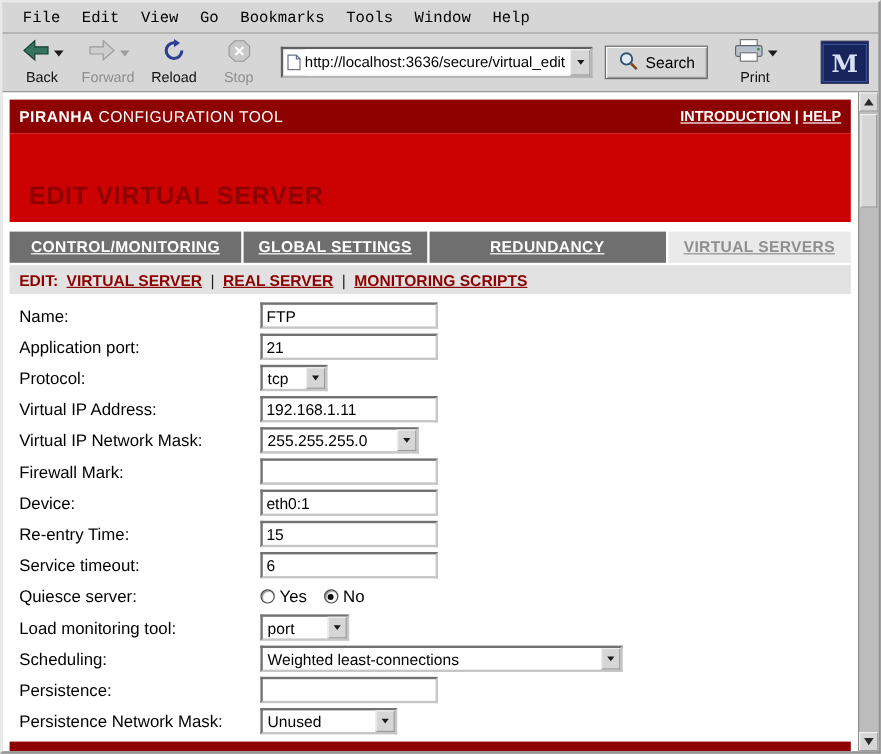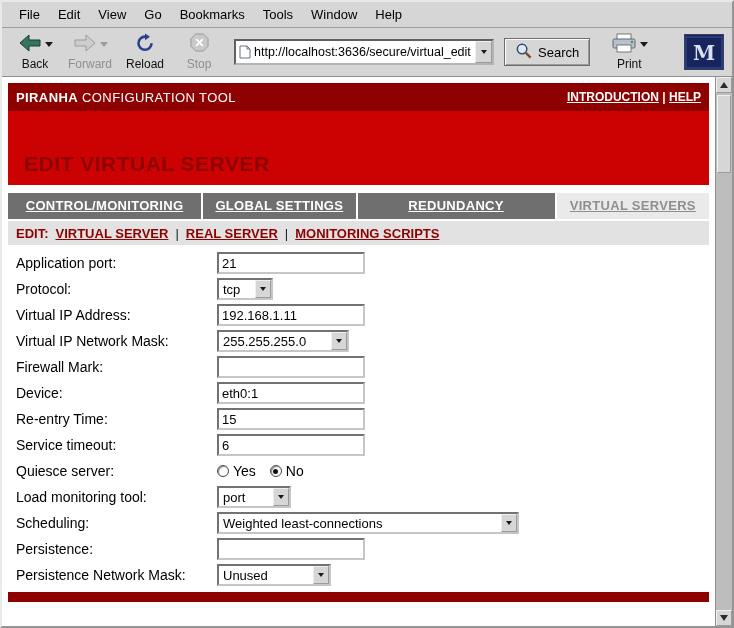--- a/index.html
+++ b/index.html
@@ -4,21 +4,21 @@
 <style>
   * { box-sizing: border-box; }
   html,body { margin:0; padding:0; }
   body { font-family:"Liberation Sans", sans-serif; background:#666; cursor:default; }
 
   .window { width:734px; height:628px; background:var(--chrome-gray,#d6d6d6);
     border:2px outset #e9e9e9; display:flex; flex-direction:column; overflow:hidden; }
 
   
   .menubar { flex:0 0 26px; display:flex; align-items:center; padding:0 8px;
-    border-bottom:1px solid #9f9f9f; }
+    border-bottom:1px solid #9f9f9f;font-family:Liberation Mono, monospace; }
   .menu-item { padding:0 9px; font-size:13px; color:#000; white-space:nowrap; }
 
   
   .toolbar { flex:0 0 48px; display:flex; align-items:center; padding:0 8px; gap:4px; }
   .nav-btn { display:flex; flex-direction:column; align-items:center; justify-content:center;
     min-width:50px; height:44px; padding:0 4px; }
   .ic-row { display:flex; align-items:center; gap:3px; height:22px; }
   .nav-lbl { font-size:12px; color:#111; margin-top:1px; white-space:nowrap; }
   .nav-btn.disabled .nav-lbl { color:#8e8e8e; }
   .dd { width:0; height:0; border-left:4px solid transparent; border-right:4px solid transparent;
@@ -238,20 +238,26 @@
           <span class="snp">EDIT:</span>
           <a class="snlink">VIRTUAL SERVER</a>
           <span class="snsep">|</span>
           <a class="snlink">REAL SERVER</a>
           <span class="snsep">|</span>
           <a class="snlink">MONITORING SCRIPTS</a>
         </div>
 
       <div class="form" id="form">
           <div class="frow">
+            <span class="flabel">Name:</span>
+            <div class="fwidget">
+              <input class="tf" value="FTP" style="width: 148px;">
+            </div>
+          </div>
+          <div class="frow">
             <span class="flabel">Application port:</span>
             <div class="fwidget">
               <input class="tf" value="21" style="width: 148px;">
             </div>
           </div>
           <div class="frow">
             <span class="flabel">Protocol:</span>
             <div class="fwidget">
               <div class="sel" style="width: 56px;">
                 <span class="sel-val">tcp</span>

